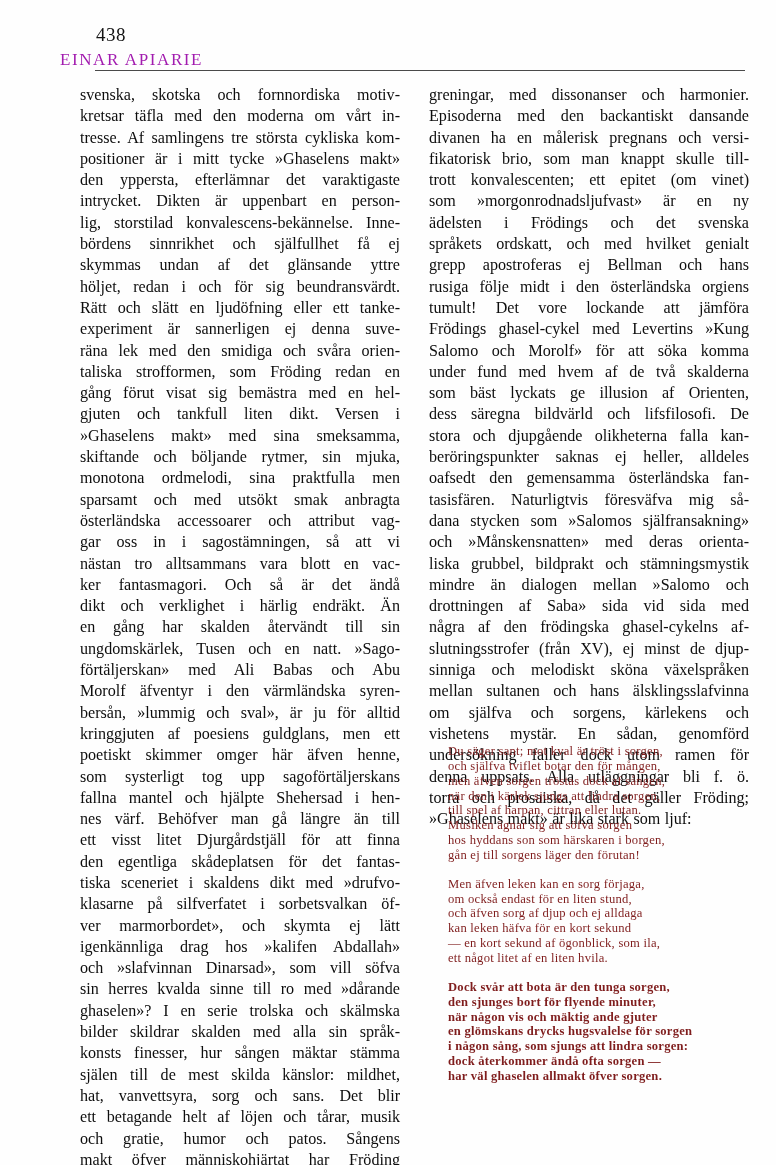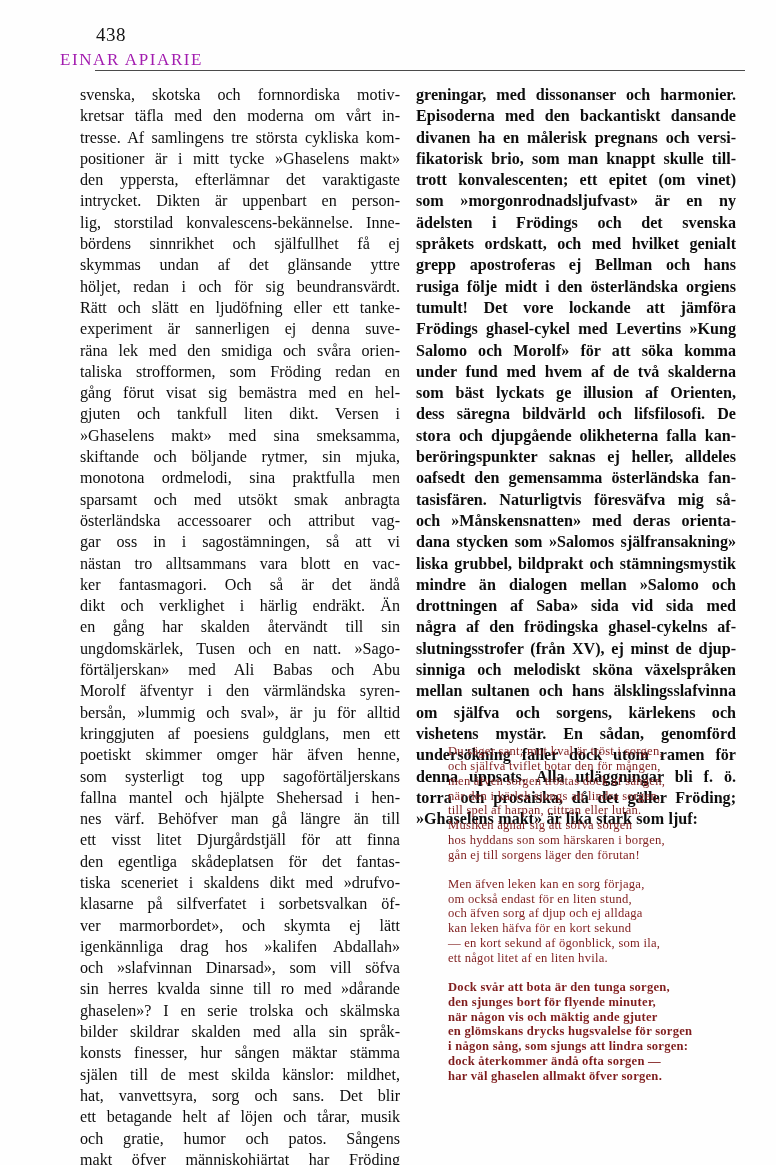--- a/index.html
+++ b/index.html
@@ -67,21 +67,21 @@
     left: 0;
     top: 84px;
     width: 776px;
   }
   .col {
     position: absolute;
     top: 0;
     width: 320px;
   }
   .col-left  { left: 80px; }
-  .col-right { left: 416px; font-weight: bold; }
+  .col-right { left: 429px; }
 
   .para {
     margin: 0;
     font-size: 16.1px;
     line-height: 21.3px;
     text-align: justify;
     text-align-last: left;
     word-spacing: 0.4px;
     hyphens: none;
   }
@@ -192,22 +192,22 @@
           <span class="ln">tumult! Det vore lockande att jämföra</span>
           <span class="ln">Frödings ghasel-cykel med Levertins »Kung</span>
           <span class="ln">Salomo och Morolf» för att söka komma</span>
           <span class="ln">under fund med hvem af de två skalderna</span>
           <span class="ln">som bäst lyckats ge illusion af Orienten,</span>
           <span class="ln">dess säregna bildvärld och lifsfilosofi. De</span>
           <span class="ln">stora och djupgående olikheterna falla kan-</span>
           <span class="ln">beröringspunkter saknas ej heller, alldeles</span>
           <span class="ln">oafsedt den gemensamma österländska fan-</span>
           <span class="ln">tasisfären. Naturligtvis föresväfva mig så-</span>
+          <span class="ln">dana stycken som »Salomos själfransakning»</span>
           <span class="ln">och »Månskensnatten» med deras orienta-</span>
-          <span class="ln">dana stycken som »Salomos själfransakning»</span>
           <span class="ln">liska grubbel, bildprakt och stämningsmystik</span>
           <span class="ln">mindre än dialogen mellan »Salomo och</span>
           <span class="ln">drottningen af Saba» sida vid sida med</span>
           <span class="ln">några af den frödingska ghasel-cykelns af-</span>
           <span class="ln">slutningsstrofer (från XV), ej minst de djup-</span>
           <span class="ln">sinniga och melodiskt sköna växelspråken</span>
           <span class="ln">mellan sultanen och hans älsklingsslafvinna</span>
           <span class="ln">om själfva och sorgens, kärlekens och</span>
           <span class="ln">vishetens mystär. En sådan, genomförd</span>
           <span class="ln">undersökning faller dock utom ramen för</span>

